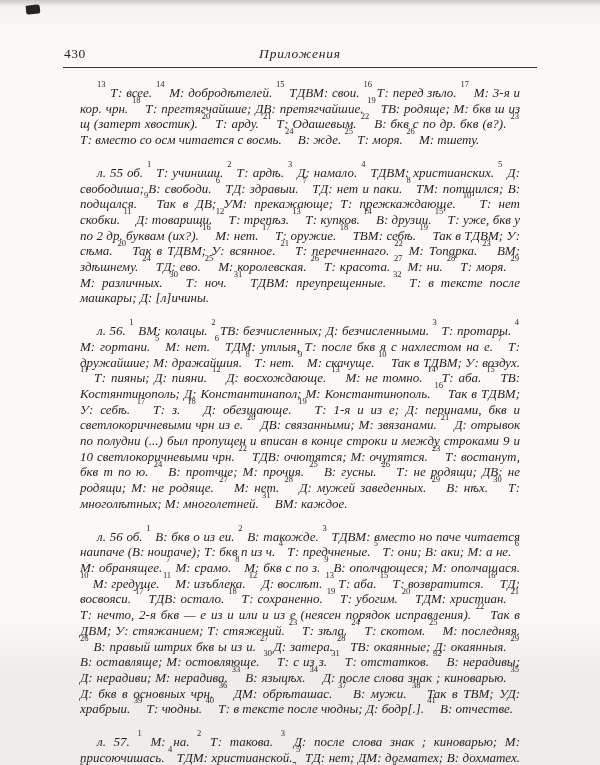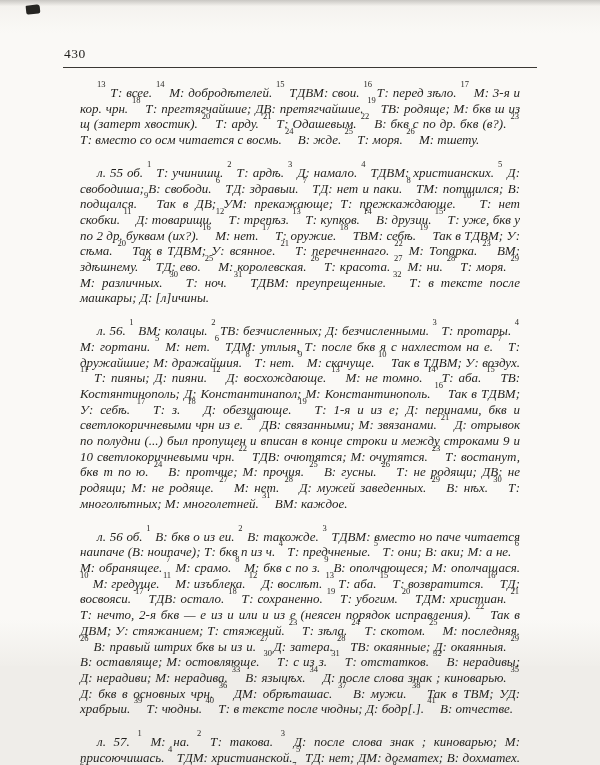--- a/index.html
+++ b/index.html
@@ -58,20 +58,21 @@
 </head>
 <body>
 
 <div class="scan">
   <div class="top-strip"></div>
   <div class="corner-blob"></div>
 
   <div class="page-inner">
     <div class="running-header">
       <span class="page-number">430</span>
+      <span class="running-title">Приложения</span>
     </div>
     <div class="header-rule"></div>
     <div class="body-text">
         <p class="apar"><sup>13</sup> Т: всее. <sup>14</sup> М: добродѣтелей. <sup>15</sup> ТДВМ: свои. <sup>16</sup> Т: перед зѣло. <sup>17</sup> М: 3-я и кор. чрн. <sup>18</sup> Т: прегтягчайшие; ДВ: претягчайшие. <sup>19</sup> ТВ: родяще; М: бкв ш из щ (затерт хвостик). <sup>20</sup> Т: арду. <sup>21</sup> Т: Одашевым. <sup>22</sup> В: бкв с по др. бкв (в?). <sup>23</sup> Т: вместо со осм читается с восмь. <sup>24</sup> В: жде. <sup>25</sup> Т: моря. <sup>26</sup> М: тшету.</p>
         <p class="apar">л. 55 об. <sup>1</sup> Т: учиниши. <sup>2</sup> Т: ардѣ. <sup>3</sup> Д: намало. <sup>4</sup> ТДВМ: христианских. <sup>5</sup> Д: свободиша; В: свободи. <sup>6</sup> ТД: здравыи. <sup>7</sup> ТД: нет и паки. <sup>8</sup> ТМ: потщился; В: подщался. <sup>9</sup> Так в ДВ; УМ: прекажающе; Т: прежкаждающе. <sup>10</sup> Т: нет скобки. <sup>11</sup> Д: товарищи. <sup>12</sup> Т: трепѣз. <sup>13</sup> Т: купков. <sup>14</sup> В: друзии. <sup>15</sup> Т: уже, бкв у по 2 др. буквам (их?). <sup>16</sup> М: нет. <sup>17</sup> Т: оружие. <sup>18</sup> ТВМ: себѣ. <sup>19</sup> Так в ТДВМ; У: сѣма. <sup>20</sup> Так в ТДВМ; У: всянное. <sup>21</sup> Т: перечненнаго. <sup>22</sup> М: Топарка. <sup>23</sup> ВМ: здѣшнему. <sup>24</sup> ТД: ево. <sup>25</sup> М: королевская. <sup>26</sup> Т: красота. <sup>27</sup> М: ни. <sup>28</sup> Т: моря. <sup>29</sup> М: различных. <sup>30</sup> Т: ноч. <sup>31</sup> ТДВМ: преупрещенные. <sup>32</sup> Т: в тексте после машкары; Д: [л]ичины.</p>
         <p class="apar">л. 56. <sup>1</sup> ВМ: колацы. <sup>2</sup> ТВ: безчисленных; Д: безчисленными. <sup>3</sup> Т: протары. <sup>4</sup> М: гортани. <sup>5</sup> М: нет. <sup>6</sup> ТДМ: утлыя, Т: после бкв я с нахлестом на е. <sup>7</sup> Т: дружайшие; М: дражайшия. <sup>8</sup> Т: нет. <sup>9</sup> М: скачуще. <sup>10</sup> Так в ТДВМ; У: воздух. <sup>11</sup> Т: пияны; Д: пияни. <sup>12</sup> Д: восхождающе. <sup>13</sup> М: не томно. <sup>14</sup> Т: аба. <sup>15</sup> ТВ: Костянтинополь; Д: Константинапол; М: Константинополь. <sup>16</sup> Так в ТДВМ; У: себѣ. <sup>17</sup> Т: з. <sup>18</sup> Д: обезщающе. <sup>19</sup> Т: 1-я и из е; Д: перинами, бкв и светлокоричневыми чрн из е. <sup>20</sup> ДВ: связанными; М: звязанами. <sup>21</sup> Д: отрывок по полудни (...) был пропущен и вписан в конце строки и между строками 9 и 10 светлокоричневыми чрн. <sup>22</sup> ТДВ: очютятся; М: очутятся. <sup>23</sup> Т: востанут, бкв т по ю. <sup>24</sup> В: протчие; М: прочия. <sup>25</sup> В: гусны. <sup>26</sup> Т: не родящи; ДВ: не родящи; М: не родяще. <sup>27</sup> М: нет. <sup>28</sup> Д: мужей заведенных. <sup>29</sup> В: нѣх. <sup>30</sup> Т: многолѣтных; М: многолетней. <sup>31</sup> ВМ: каждое.</p>
         <p class="apar">л. 56 об. <sup>1</sup> В: бкв о из еи. <sup>2</sup> В: такожде. <sup>3</sup> ТДВМ: вместо но паче читается наипаче (В: ноипаче); Т: бкв п из ч. <sup>4</sup> Т: предчненые. <sup>5</sup> Т: они; В: аки; М: а не. <sup>6</sup> М: обранящее. <sup>7</sup> М: срамо. <sup>8</sup> М: бкв с по з. <sup>9</sup> В: ополчающеся; М: ополчащася. <sup>10</sup> М: гредуще. <sup>11</sup> М: изъблека. <sup>12</sup> Д: вослѣт. <sup>13</sup> Т: аба. <sup>15</sup> Т: возвратится. <sup>16</sup> ТД: восвояси. <sup>17</sup> ТДВ: остало. <sup>18</sup> Т: сохраненно. <sup>19</sup> Т: убогим. <sup>20</sup> ТДМ: христиан. <sup>21</sup> Т: нечто, 2-я бкв — е из и или и из е (неясен порядок исправления). <sup>22</sup> Так в ДВМ; У: стяжанием; Т: стяжений. <sup>23</sup> Т: зѣла. <sup>24</sup> Т: скотом. <sup>25</sup> М: последняя. <sup>26</sup> В: правый штрих бкв ы из и. <sup>27</sup> Д: затера. <sup>28</sup> ТВ: окаянные; Д: окаянныя. <sup>29</sup> В: оставляще; М: остовляюще. <sup>30</sup> Т: с из з. <sup>31</sup> Т: отстатков. <sup>32</sup> В: нерадивы; Д: нерадиви; М: нерадива. <sup>33</sup> В: языцѣх. <sup>34</sup> Д: после слова знак ; киноварью. <sup>35</sup> Д: бкв в основных чрн. <sup>36</sup> ДМ: обрѣташас. <sup>37</sup> В: мужи. <sup>38</sup> Так в ТВМ; УД: храбрыи. <sup>39</sup> Т: чюдны. <sup>40</sup> Т: в тексте после чюдны; Д: бодр[.]. <sup>41</sup> В: отчестве.</p>
         <p class="apar">л. 57. <sup>1</sup> М: на. <sup>2</sup> Т: такова. <sup>3</sup> Д: после слова знак ; киноварью; М: присоючишась. <sup>4</sup> ТДМ: христианской. <sup>5</sup> ТД: нет; ДМ: догматех; В: дохматех. <sup>6</sup> В: утверженныи; М: утверждении. <sup>7</sup> Д: жительских. <sup>8</sup> М: мѣрнѣ, бкв ѣ кор. чрн</p>
       </div>
   </div>

